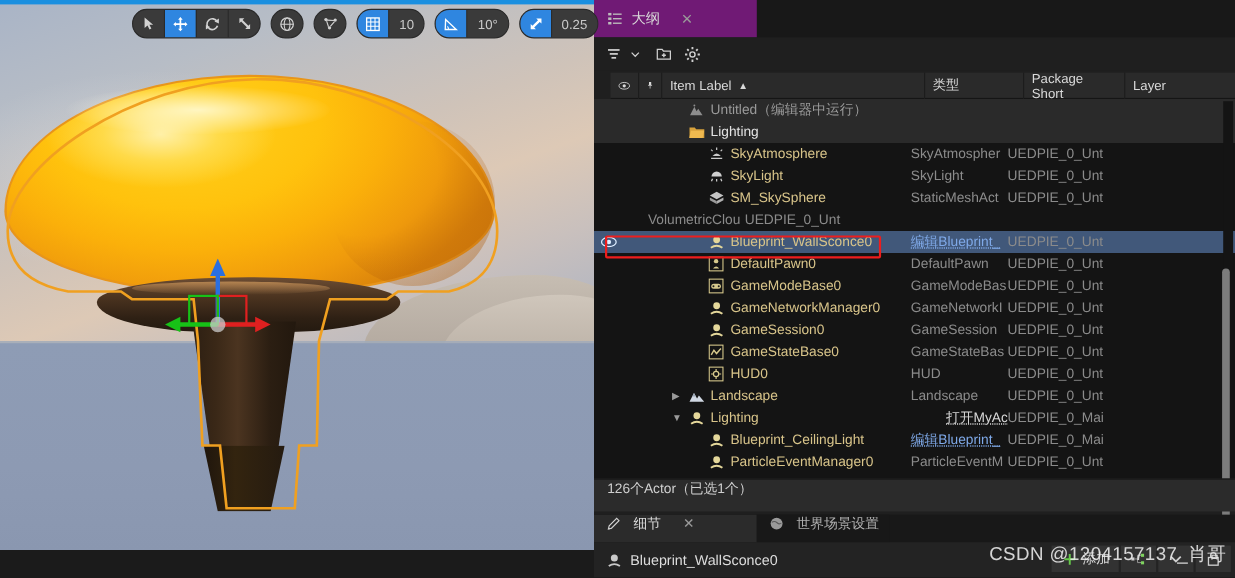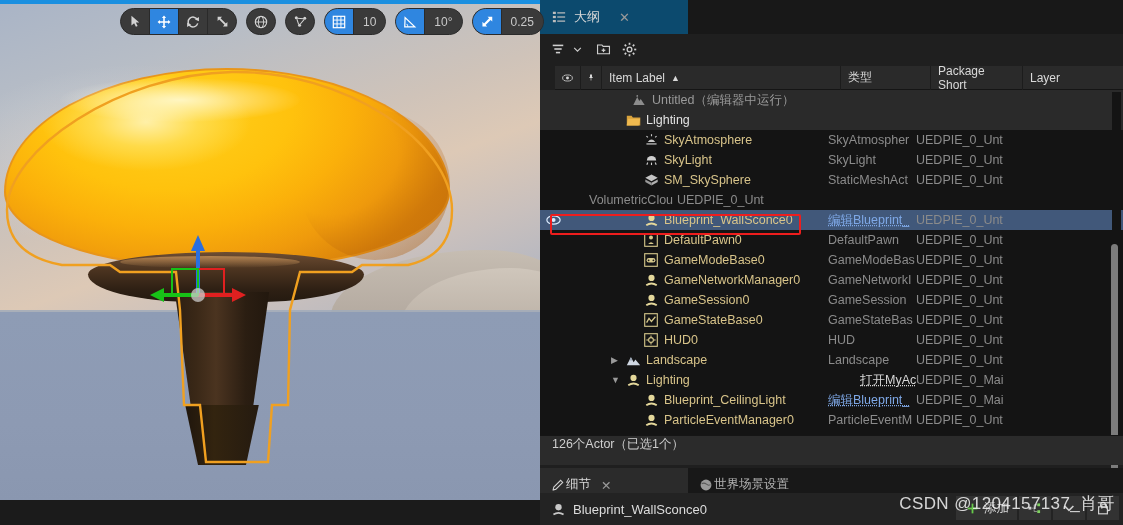--- a/index.html
+++ b/index.html
@@ -133,21 +133,21 @@
     position: absolute; left: 540px; top: 0; width: 583px; height: 525px;
     background: #1f1f1f;
   }
   
   #outliner-tabbar {
     position: absolute; left: 0; top: 0; width: 583px; height: 34px;
     background: #181818;
   }
   .tab {
     position: absolute; top: 0; height: 34px; display: flex; align-items: center;
-    gap: 7px; padding: 0 11px 0 11px; background: #0c4a6e; color: #d8d8d8; font-size: 13px;
+    gap: 7px; padding: 0 11px 0 11px; background: #701a75; color: #d8d8d8; font-size: 13px;
     cursor: pointer;
   }
   .tab .tabclose { color: #9a9a9a; font-size: 13px; margin-left: 12px; cursor: pointer; }
 
   
   #search-row {
     position: absolute; left: 0; top: 34px; width: 583px; height: 30px;
     background: #1f1f1f; display: flex; align-items: center; padding: 0 8px; gap: 6px;
   }
   #filter-btn { display:flex; align-items:center; gap:3px; color:#cfcfcf; cursor:pointer; padding: 0 2px; }
@@ -172,21 +172,21 @@
 
   
   #tree {
     position: absolute; left: 0; top: 90px; width: 583px; height: 345px;
     background: #141414; overflow: hidden;
   }
   .row {
     position: relative; height: 20px; display: flex; align-items: center;
     font-size: 12.5px; color: #d8c48a; white-space: nowrap;
   }
-  .row.world { background: #2a2a2a; color: #9a9a9a; padding-left: 6px; }
+  .row.world { background: #2a2a2a; color: #9a9a9a; }
   .row.folder { background: #2a2a2a; color: #e2e2e2; }
   .row.selected { background: #41587a; }
   .row .c-eye { width: 26px; display:flex; align-items:center; justify-content:center; color:#cfe4ff; }
   .row .c-pin { width: 21px; }
   .row .c-label { width: 239px; display:flex; align-items:center; gap:5px; overflow:hidden; }
   .row .c-type { width: 90px; padding-left: 2px; color: #8b8b8b; overflow:hidden; text-overflow:clip; }
   .row .c-pkg  { width: 92px; color: #8b8b8b; }
   .type-link { color: #7fa9e8; text-decoration: underline; text-decoration-style: dotted; }
   .type-link.white { color: #d7d7d7; margin-left: 32px; }
   .disc { width: 9px; display:inline-block; color: #9a9a9a; font-size: 9px; }
@@ -215,21 +215,21 @@
   }
 
   
   #details-dock {
     position: absolute; left: 0; top: 468px; width: 583px; height: 57px; background: #1f1f1f;
   }
   #details-tabbar {
     position: absolute; left: 0; top: 0; width: 583px; height: 25px; background: #181818;
   }
   .dtab {
-    position: absolute; top: 0; height: 25px; display: flex; align-items: flex-end; gap: 0;
+    position: absolute; top: 0; height: 25px; display: flex; align-items: flex-start; gap: 10px;
     padding: 0 10px; font-size: 12.5px; cursor: pointer;
   }
   .dtab.active { background: #2b2b2b; color: #dcdcdc; }
   .dtab.inactive { background: #181818; color: #b0b0b0; }
   .dtab .tabclose { color: #9a9a9a; margin-left: 10px; }
   #details-body {
     position: absolute; left: 0; top: 25px; width: 583px; height: 32px;
     background: #232323; display: flex; align-items: center; padding: 0 10px; gap: 7px;
   }
   #details-name { color: #dddddd; font-size: 13px; }

